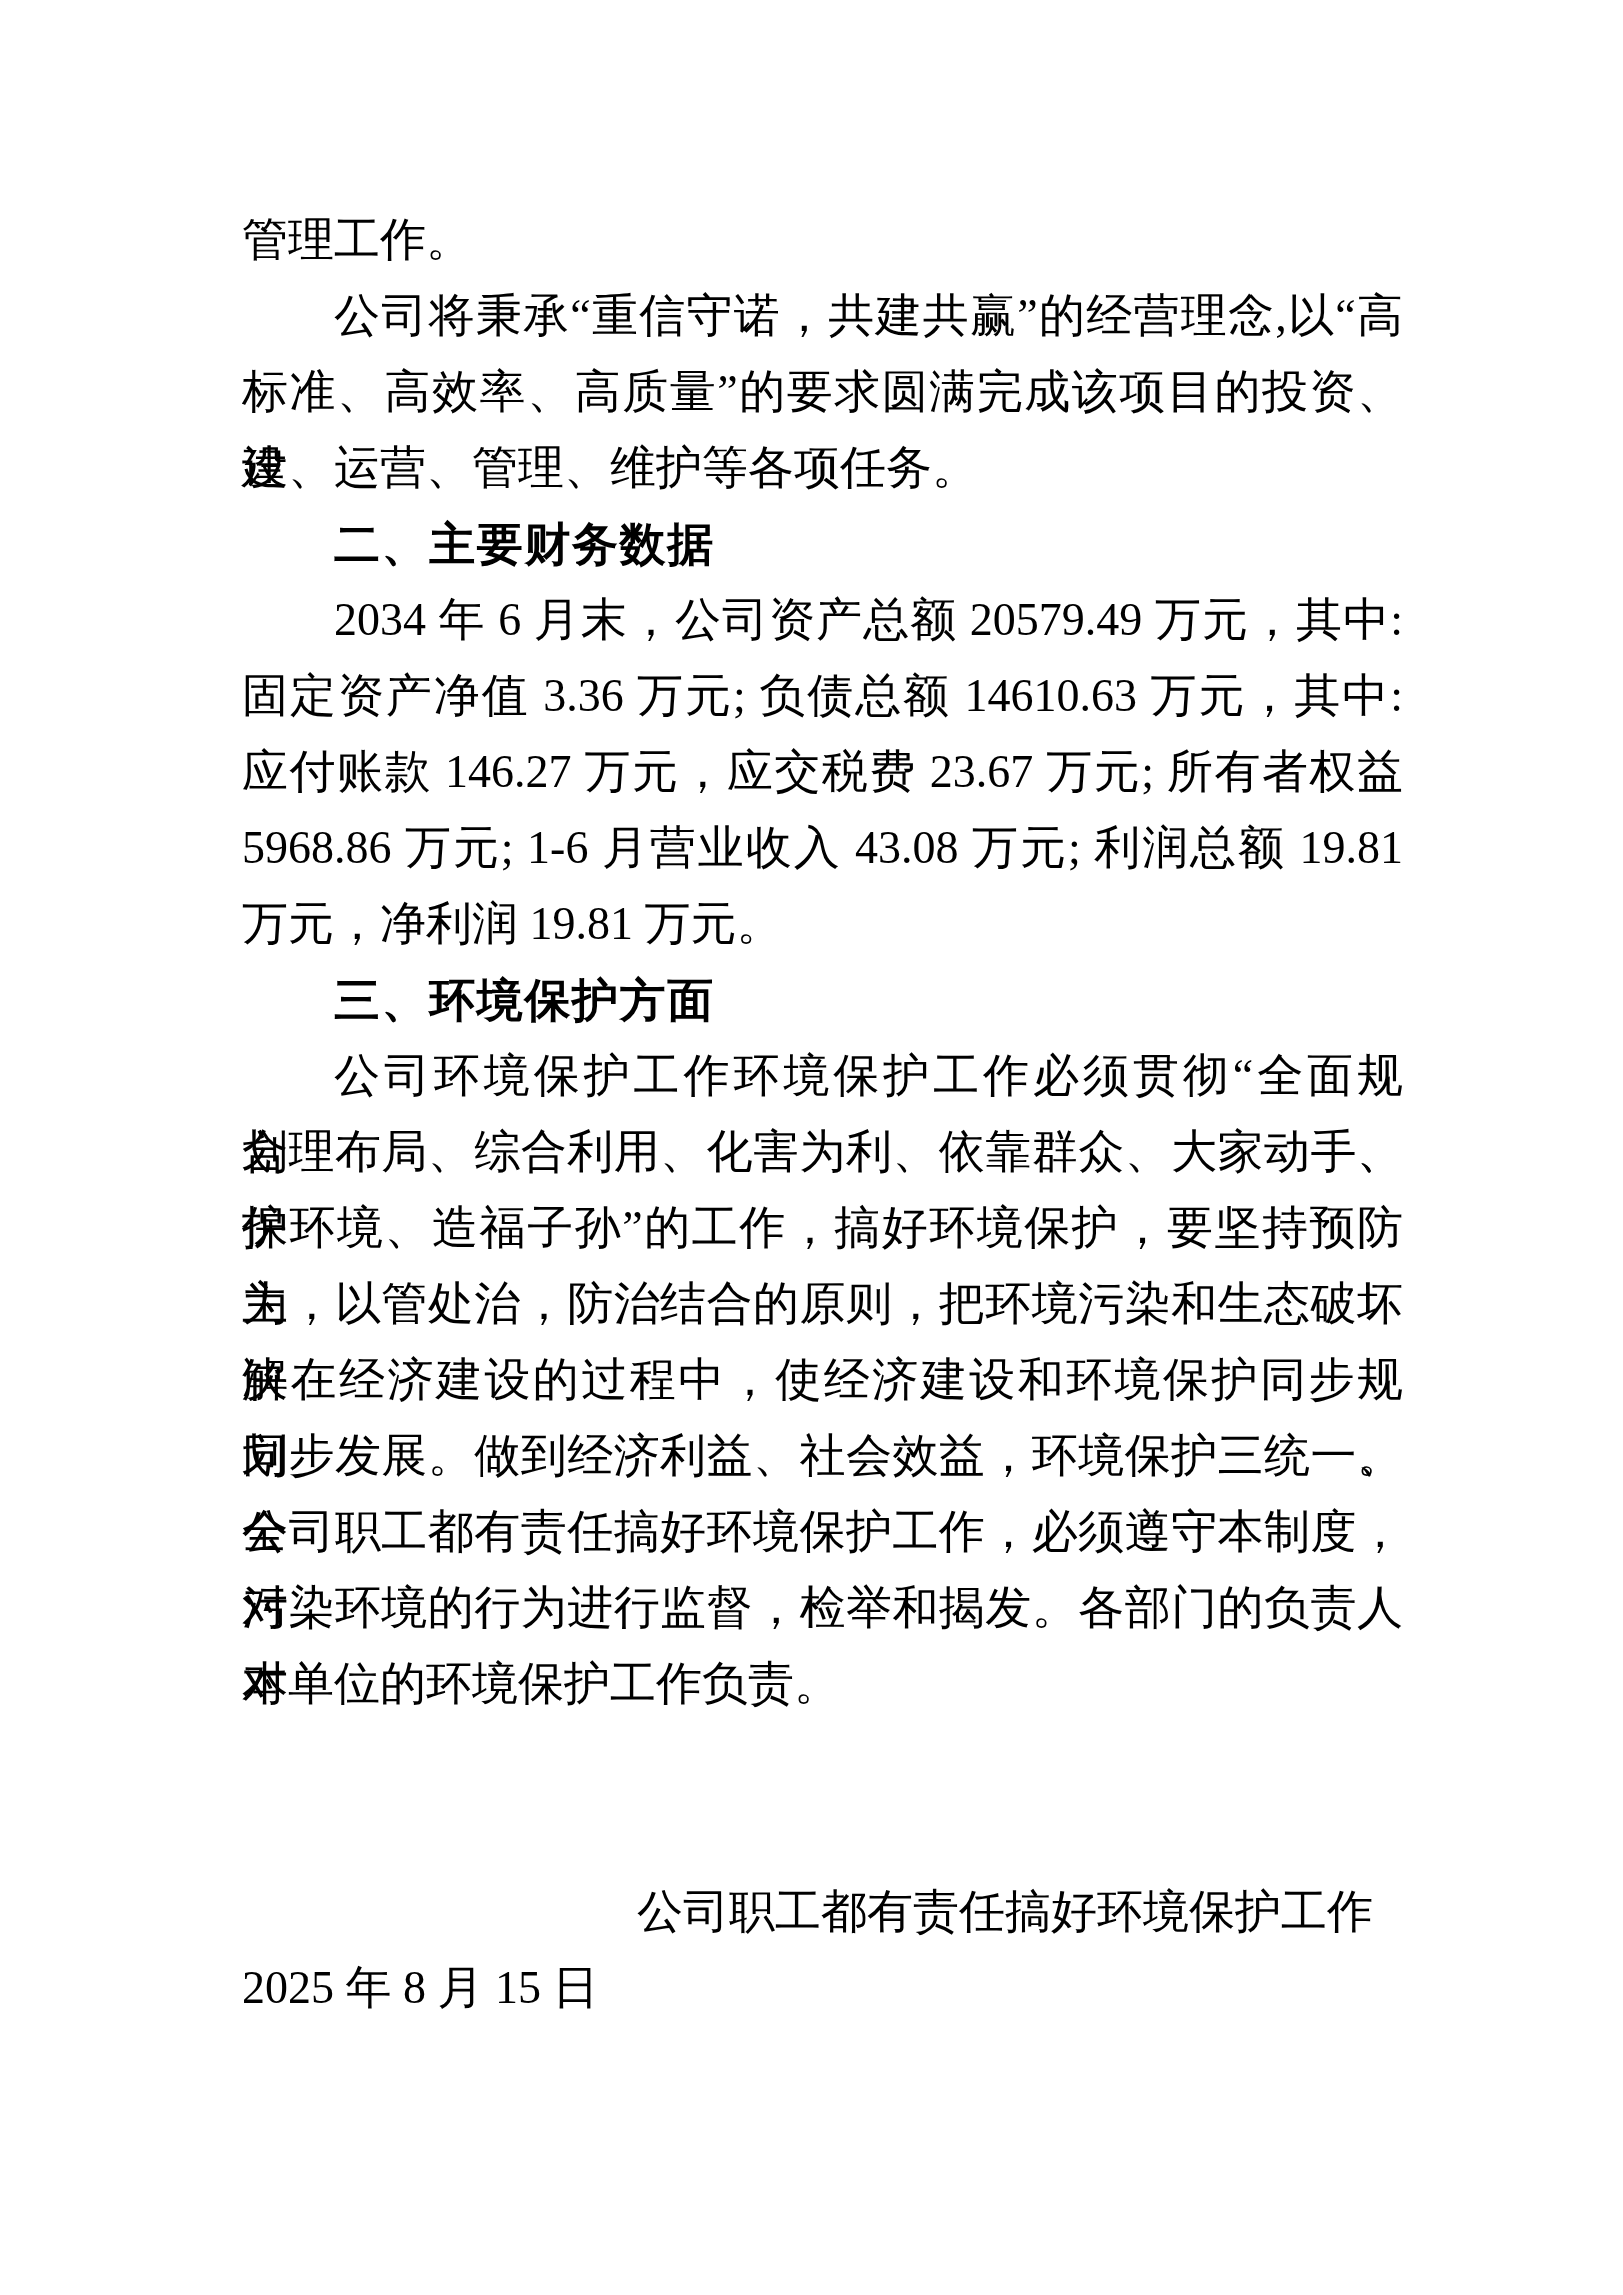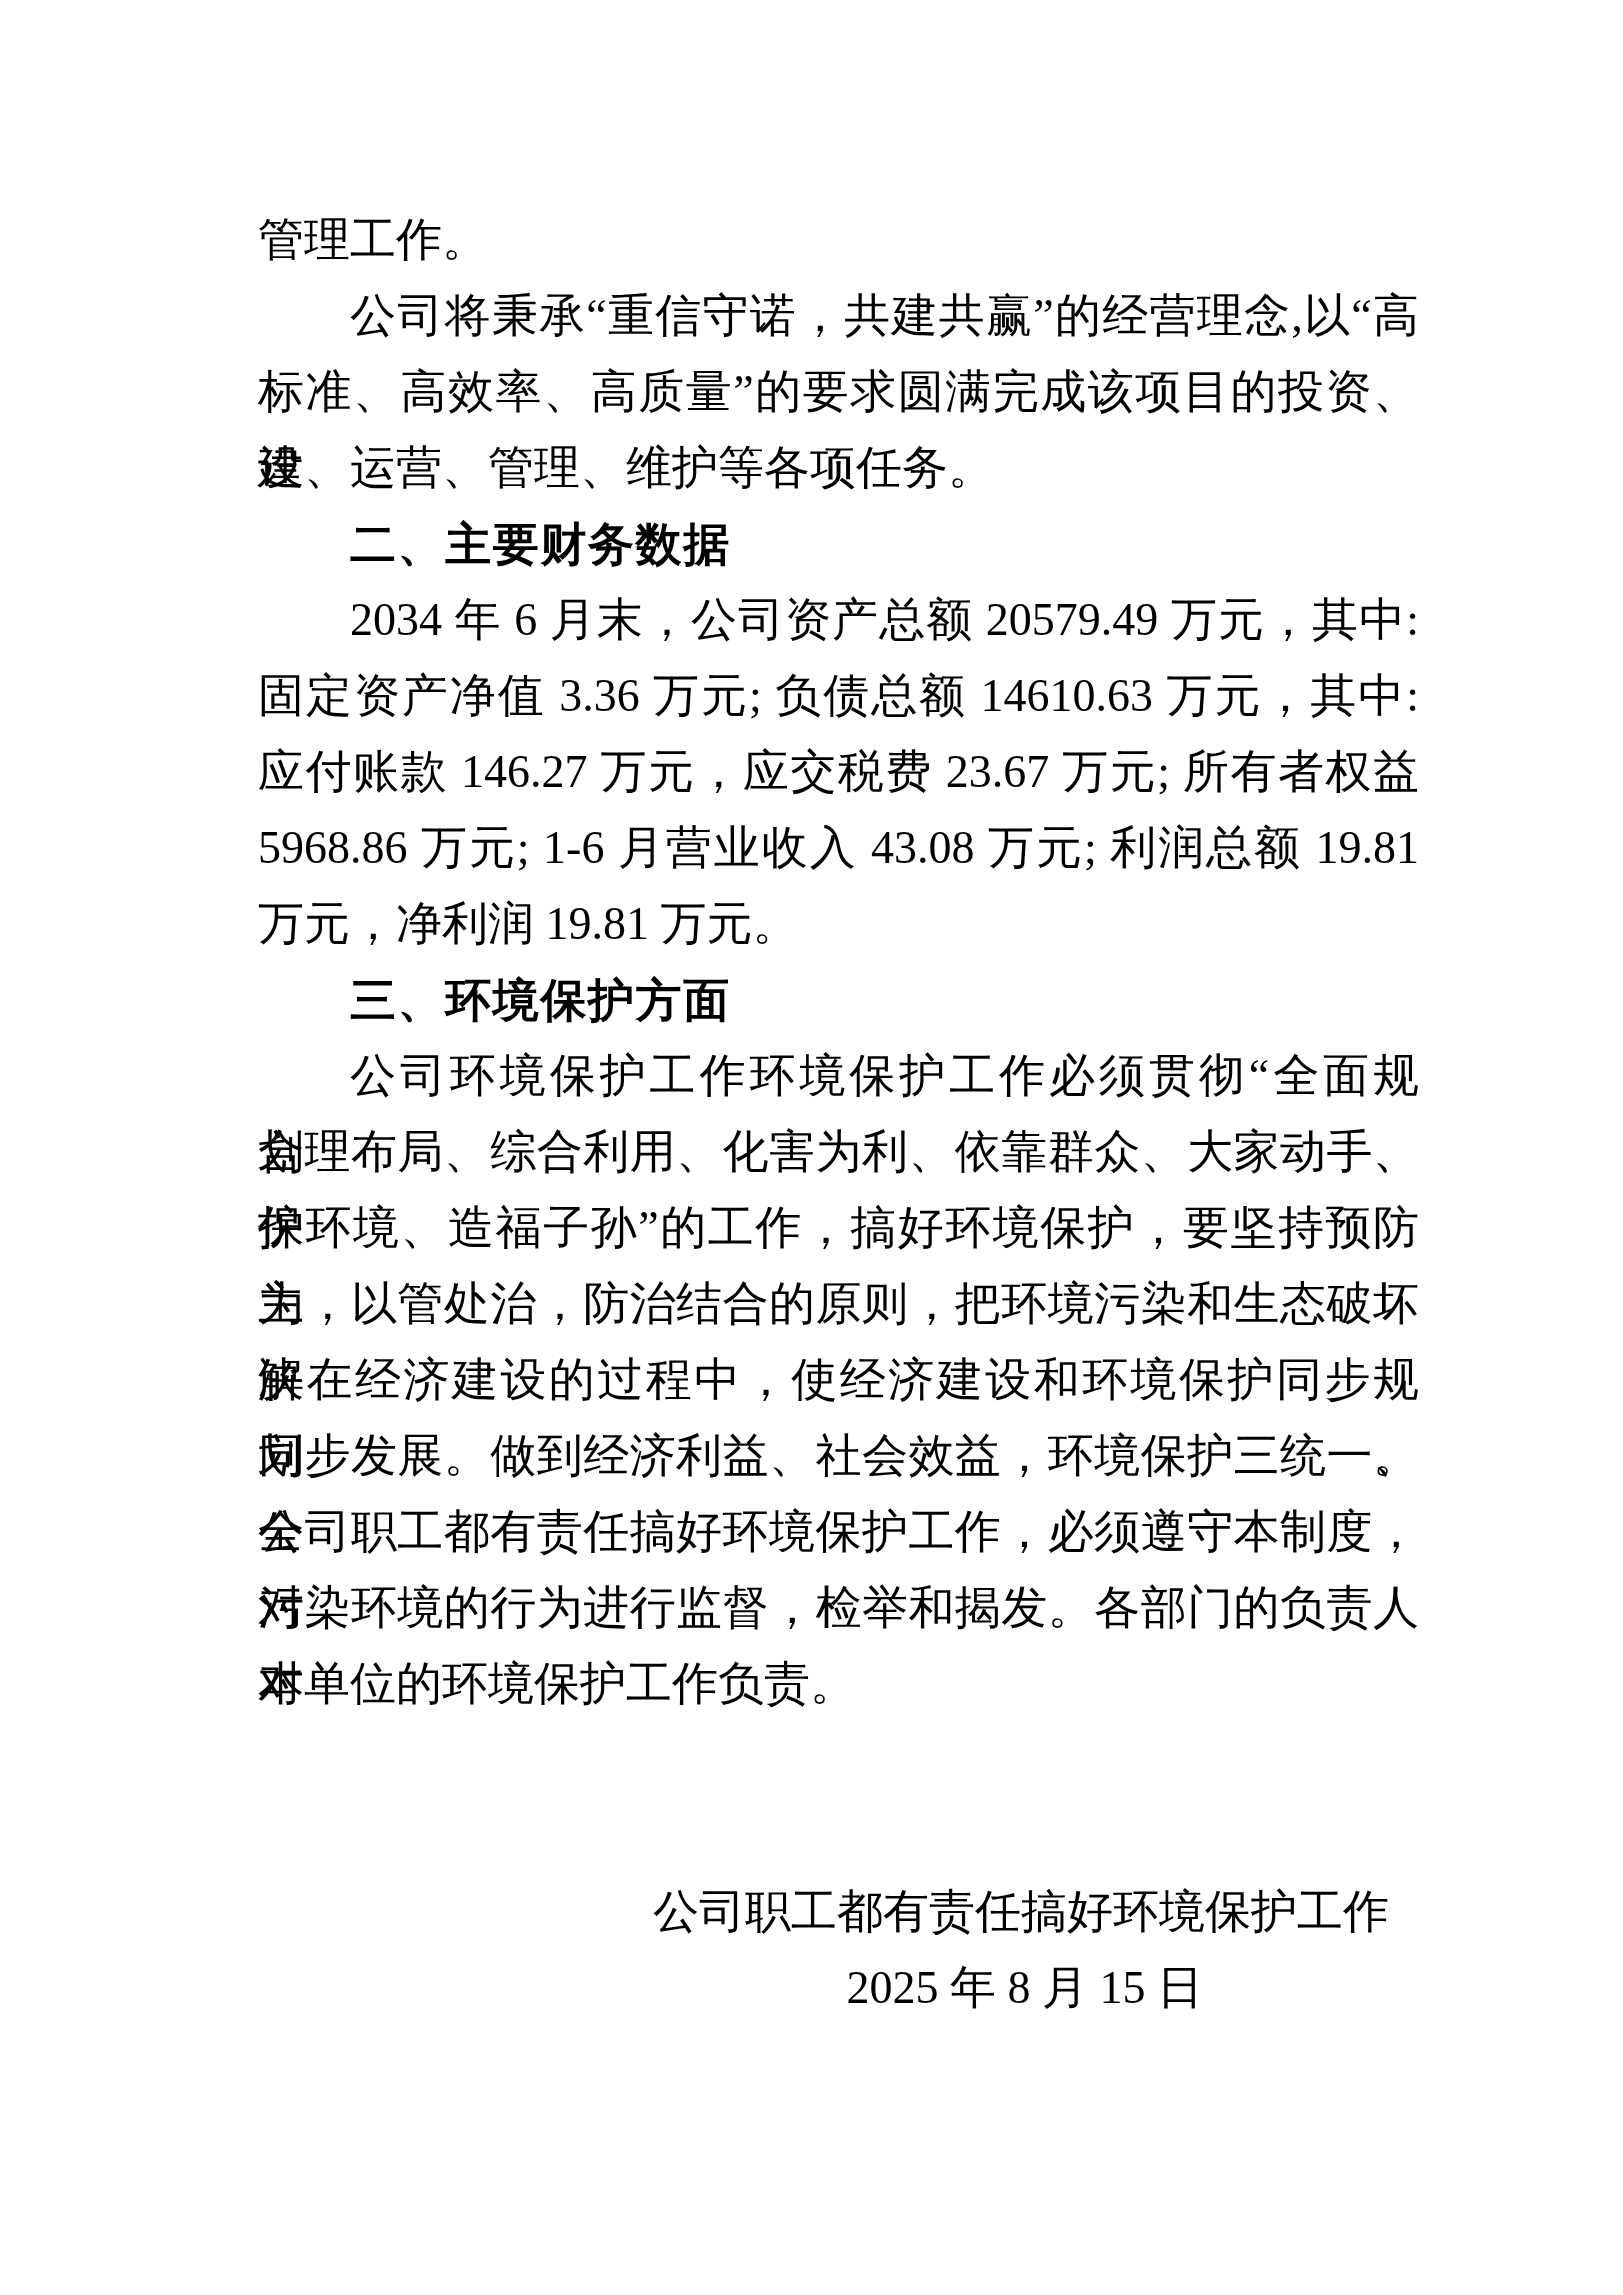--- a/index.html
+++ b/index.html
@@ -10,21 +10,21 @@
   .page {
     position: relative;
     width: 1623px;
     height: 2295px;
     background: #ffffff;
     overflow: hidden;
   }
   .content {
     position: absolute;
     top: 202px;
-    left: 258px;
+    left: 242px;
     width: 1161px;
     color: #000000;
     font-family: "Liberation Serif", "DejaVu Serif", serif;
     font-size: 46px;
     line-height: 76px;
   }
   .ln {
     height: 76px;
     white-space: nowrap;
   }
@@ -55,21 +55,21 @@
   }
   .closing-company {
     height: 76px;
     margin-top: 152px;
     text-align: right;
     padding-right: 30px;
     white-space: nowrap;
   }
   .closing-date {
     height: 76px;
-    text-align: right;
+    text-align: left;
     padding-right: 216px;
     white-space: nowrap;
     font-family: Liberation Serif, serif;
   }
 </style>
 </head>
 <body>
 
 <div class="page">
   <div class="content">

